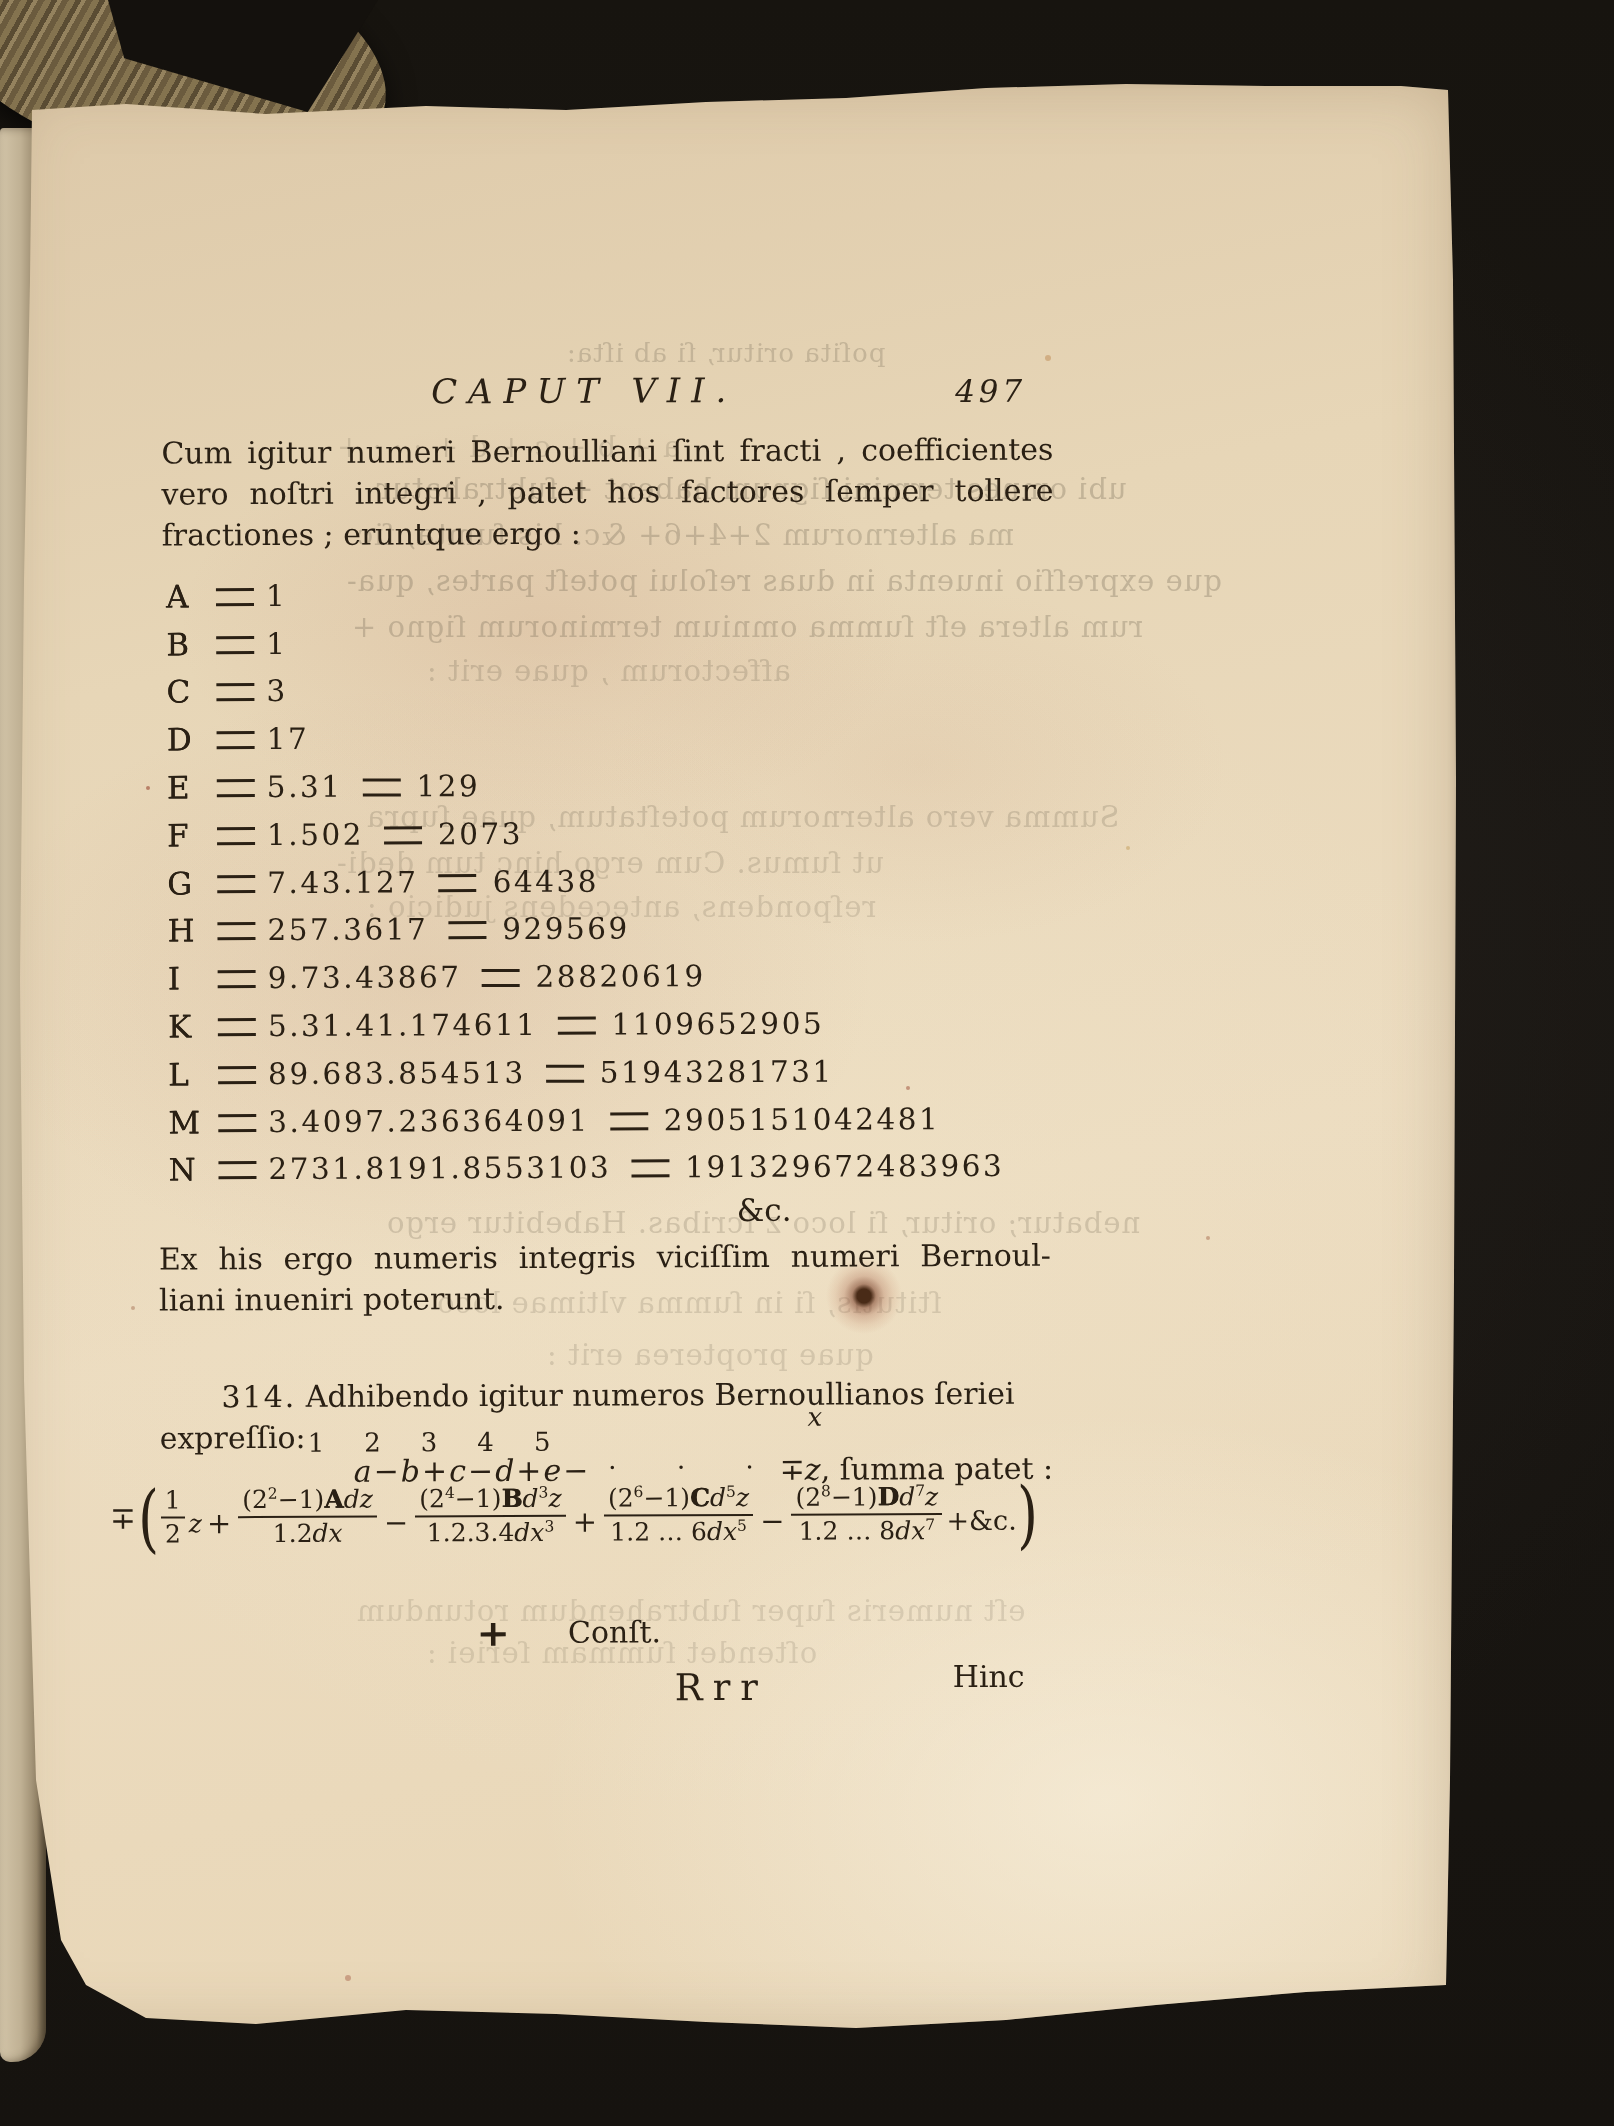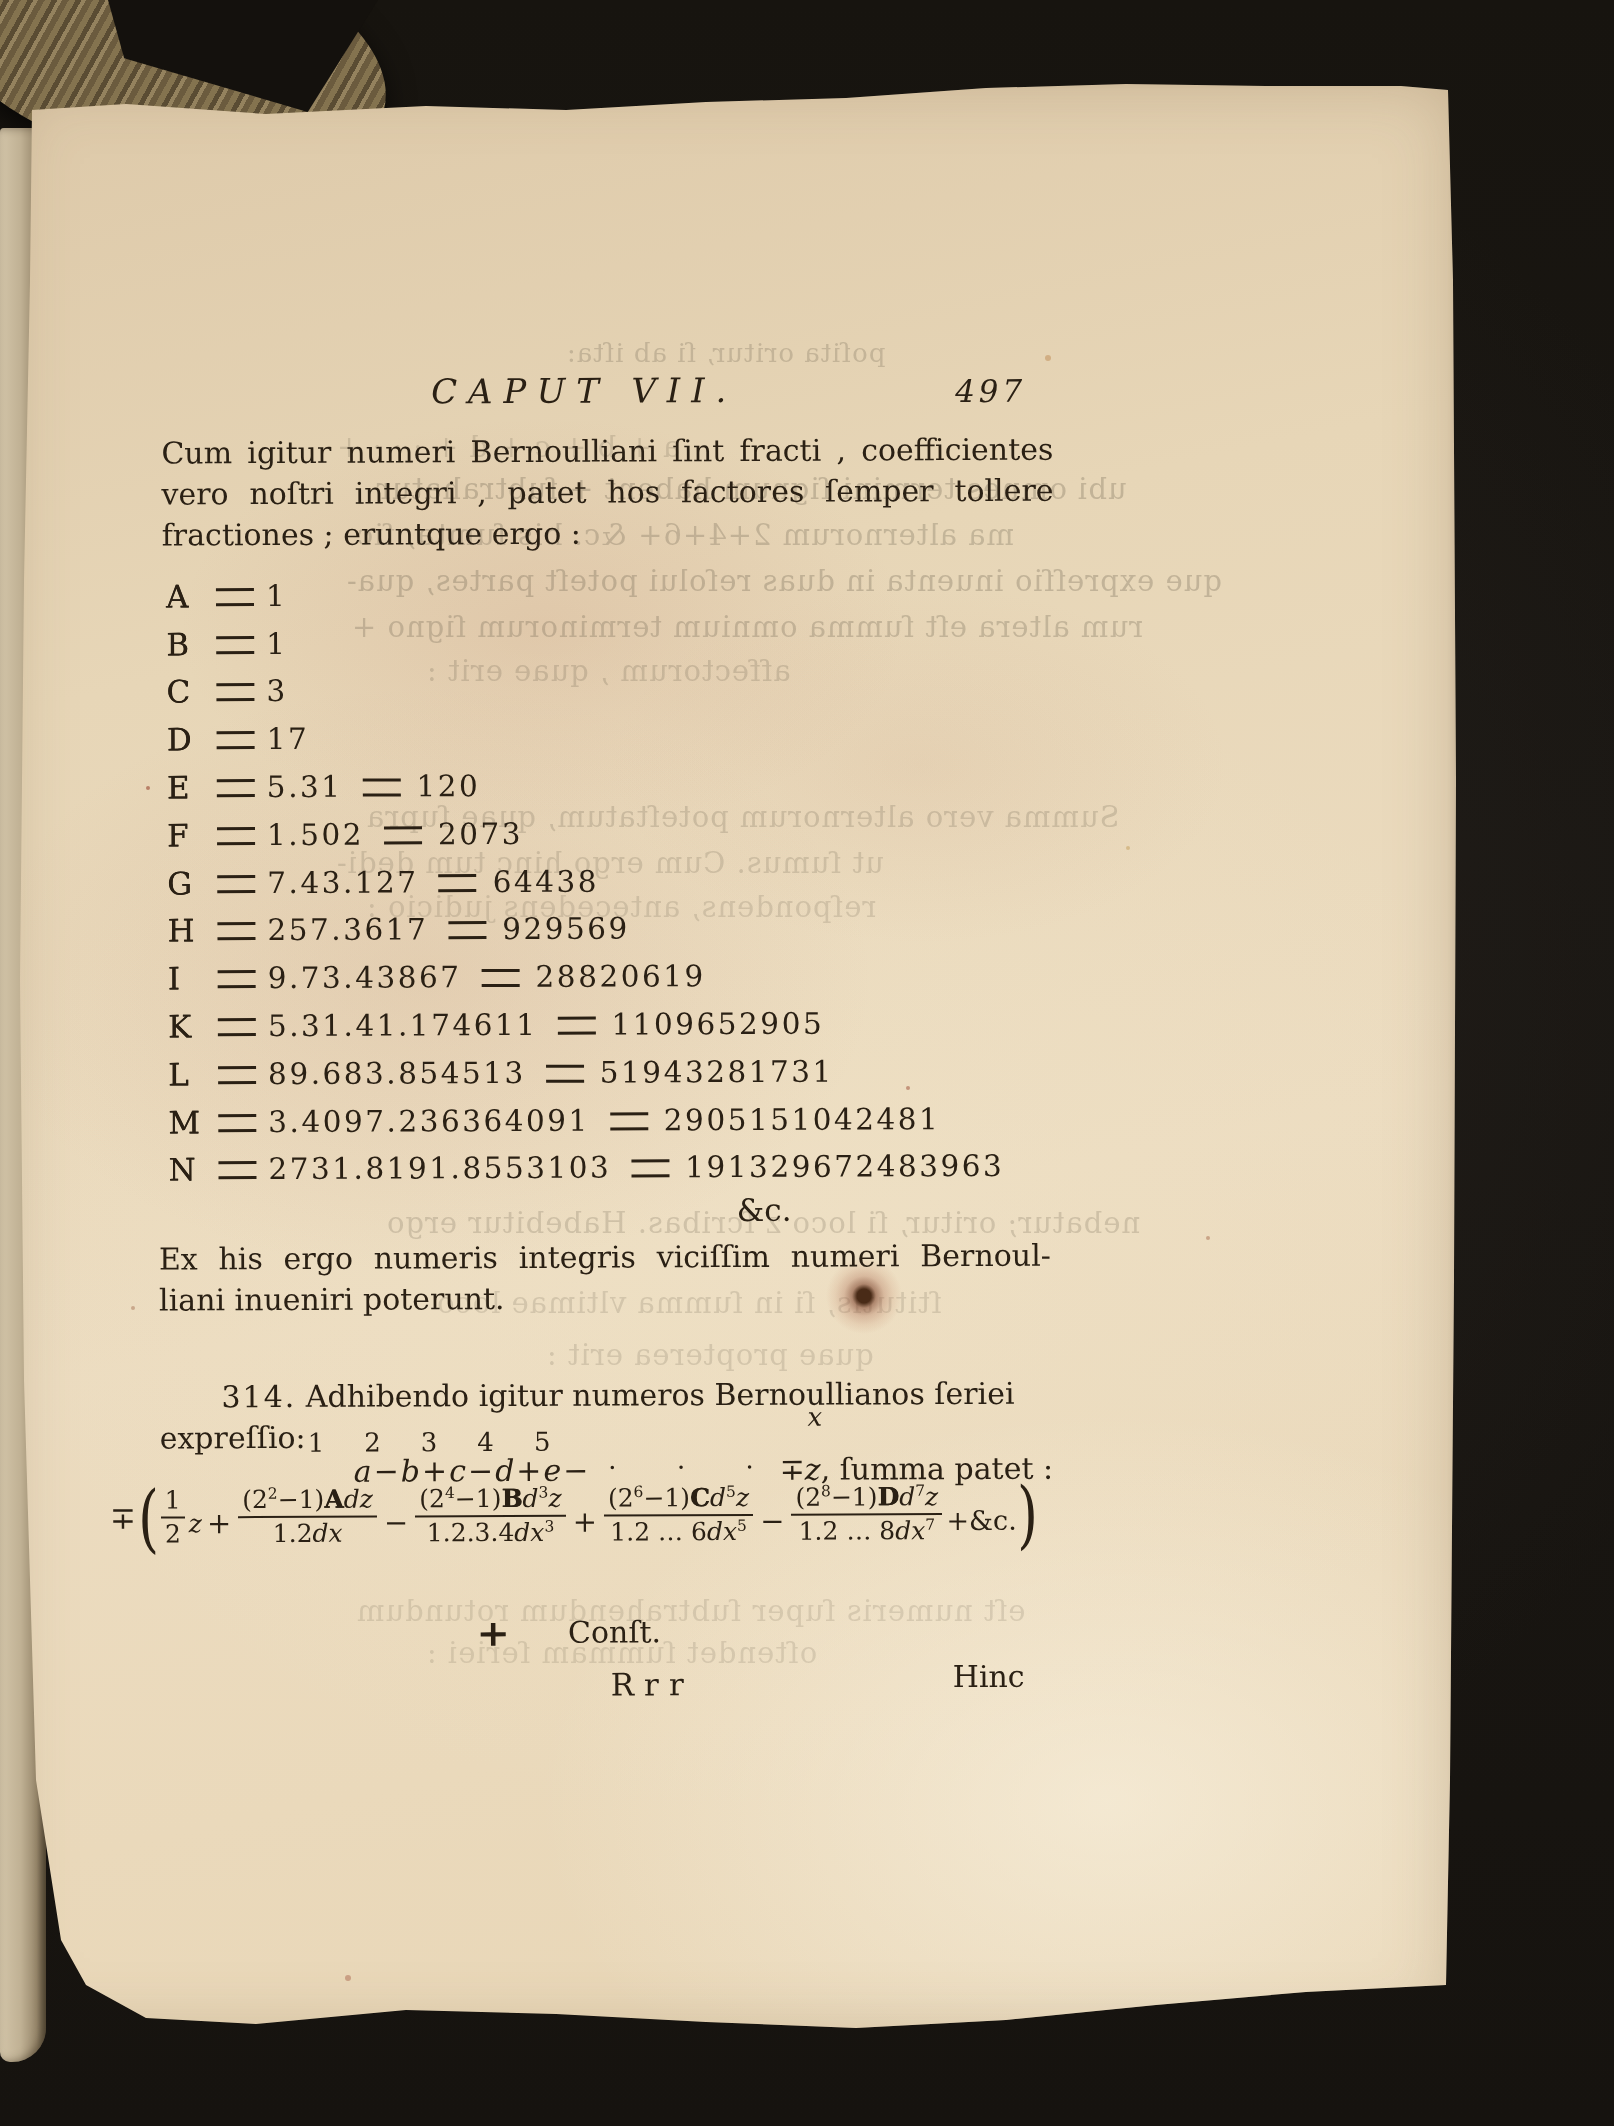--- a/index.html
+++ b/index.html
@@ -107,21 +107,21 @@
   .frac .num{padding:0 4px 2px;border-bottom:2.6px solid #2a2014;}
   .frac .den{padding-top:2px;}
   .fsign{font-size:29px;margin:0 5px;position:relative;top:6px;}
   .halfgrp{display:inline-flex;align-items:center;}
   .halfgrp .z{font-style:italic;margin-left:2px;position:relative;top:6px;}
   .frak{font-weight:bold;text-shadow:.5px 0 currentColor;}
   sup{font-size:62%;line-height:0;}
   .ftail{font-size:27px;position:relative;top:6px;margin-left:2px;}
   .const-row{position:absolute;left:468px;top:1528px;font-size:30px;display:flex;align-items:center;}
   .const-plus{font-size:40px;margin-right:58px;font-weight:bold;transform:scaleY(.9);}
-  .sig{position:absolute;left:602px;top:1586px;font-size:31px;letter-spacing:10px;}
+  .sig{position:absolute;left:666px;top:1586px;font-size:37px;letter-spacing:10px;}
   .catch{position:absolute;left:944px;top:1580px;font-size:30px;}
   i{font-style:italic;}
 </style>
 </head>
 <body>
 
 <div class="binding"></div>
 <div class="binding-wedge"></div>
 <div class="fore-edge"></div>
 
@@ -176,21 +176,21 @@
       <div class="eqrow">
         <span class="eletter">D</span>
           <span class="eqbar"></span>
           <span class="eval">17</span>
       </div>
       <div class="eqrow">
         <span class="eletter">E</span>
           <span class="eqbar"></span>
           <span class="eval">5.31</span>
           <span class="eqbar second"></span>
-          <span class="eval">120</span>
+          <span class="eval">129</span>
       </div>
       <div class="eqrow">
         <span class="eletter">F</span>
           <span class="eqbar"></span>
           <span class="eval">1.502</span>
           <span class="eqbar second"></span>
           <span class="eval">2073</span>
       </div>
       <div class="eqrow">
         <span class="eletter">G</span>

